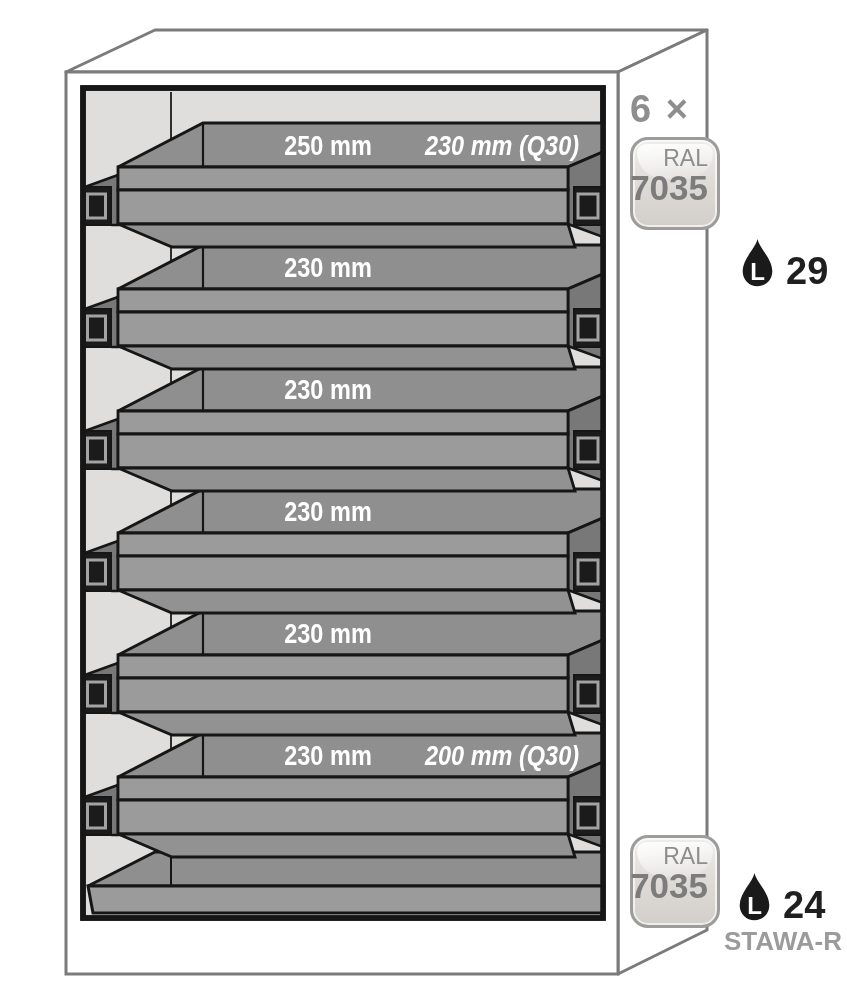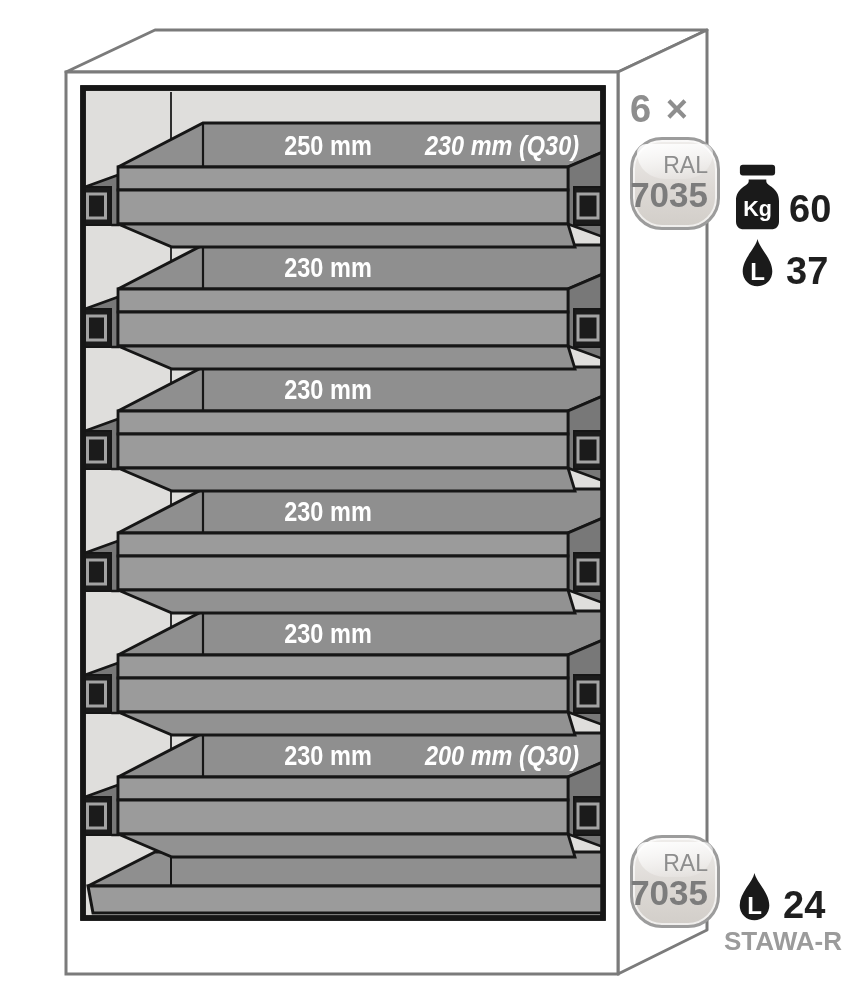--- a/index.html
+++ b/index.html
@@ -6,24 +6,24 @@
   body{width:847px;height:1000px;overflow:hidden;font-family:"Liberation Sans",sans-serif;}
   .stage{position:relative;width:847px;height:1000px;}
   .stage > svg{position:absolute;left:0;top:0;}
 
   .count-label{
     position:absolute;left:630px;top:90px;
     font-size:38px;font-weight:bold;color:#8e8e8e;line-height:1;letter-spacing:2px;
   }
   .badge{
     position:absolute;width:90px;height:93px;box-sizing:border-box;
-    border:3px solid #9c9c9c;border-radius:32px;
+    border:3px solid #9c9c9c;border-radius:18px;
     background:linear-gradient(180deg,#efedeb 0%,#ddd9d5 55%,#d2cec9 100%);
     box-shadow:inset 0 0 0 2px rgba(255,255,255,.65);
-    display:flex;flex-direction:column;justify-content:center;align-items:flex-end;
+    display:flex;flex-direction:column;justify-content:flex-start;align-items:flex-end;
     padding:6px 9px;
   }
   .badge::before{
     content:"";position:absolute;left:4px;right:4px;top:4px;height:40%;
     border-radius:12px 12px 50% 50% / 12px 12px 100% 100%;
     background:linear-gradient(170deg,rgba(255,255,255,.95),rgba(255,255,255,.05));
   }
   .ral-prefix{position:relative;font-size:23px;color:#8d8d8d;line-height:1.05;}
   .ral-code{position:relative;font-size:35px;font-weight:bold;color:#7c7c7c;line-height:1.05;}
 
@@ -146,35 +146,27 @@
     <rect x="83" y="88" width="520" height="830" fill="none" stroke="#161616" stroke-width="5.5"></rect>
   </svg>
 
   <div class="count-label">6 ×</div>
 
   <div class="badge" style="left:630px;top:137px">
     <span class="ral-prefix">RAL</span>
     <span class="ral-code">7035</span>
   </div>
 
-  <div class="spec-row" style="left:736px;top:164px">
-    <svg width="43" height="66" viewBox="0 0 44 66">
-      <rect x="4" y="0" width="36" height="11" rx="3" fill="#1a1a1a"></rect>
-      <path d="M13,15 L31,15 L31,17 C31,22 44,23 44,37 L44,58 C44,63 41,66 36,66 L8,66 C3,66 0,63 0,58 L0,37 C0,23 13,22 13,17 Z" fill="#1a1a1a"></path>
-      <text x="22" y="52" text-anchor="middle" font-size="22" font-weight="bold" fill="#ffffff" font-family="Liberation Sans, sans-serif">Kg</text>
-    </svg>
-    <span class="spec-num">60</span>
-  </div>
 
   <div class="spec-row" style="left:739px;top:238px">
     <svg width="37" height="54" viewBox="0 0 40 56">
       <path d="M20,0 C22,10 36,21 36,35 A16,16 0 1 1 4,35 C4,21 18,10 20,0 Z" fill="#1a1a1a"></path>
       <text x="20" y="44" text-anchor="middle" font-size="26" font-weight="bold" fill="#ffffff" font-family="Liberation Sans, sans-serif">L</text>
     </svg>
-    <span class="spec-num">37</span>
+    <span class="spec-num">29</span>
   </div>
 
   <div class="badge" style="left:630px;top:835px">
     <span class="ral-prefix">RAL</span>
     <span class="ral-code">7035</span>
   </div>
 
   <div class="spec-row" style="left:736px;top:872px">
     <svg width="37" height="54" viewBox="0 0 40 56">
       <path d="M20,0 C22,10 36,21 36,35 A16,16 0 1 1 4,35 C4,21 18,10 20,0 Z" fill="#1a1a1a"></path>

